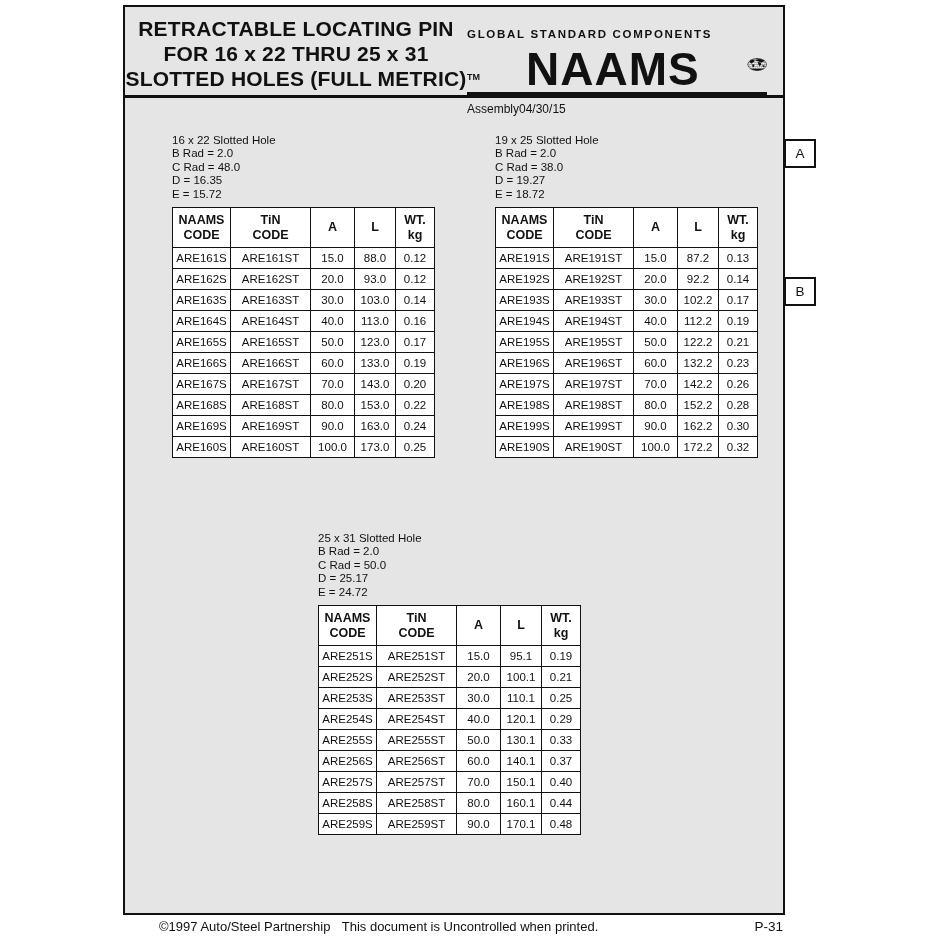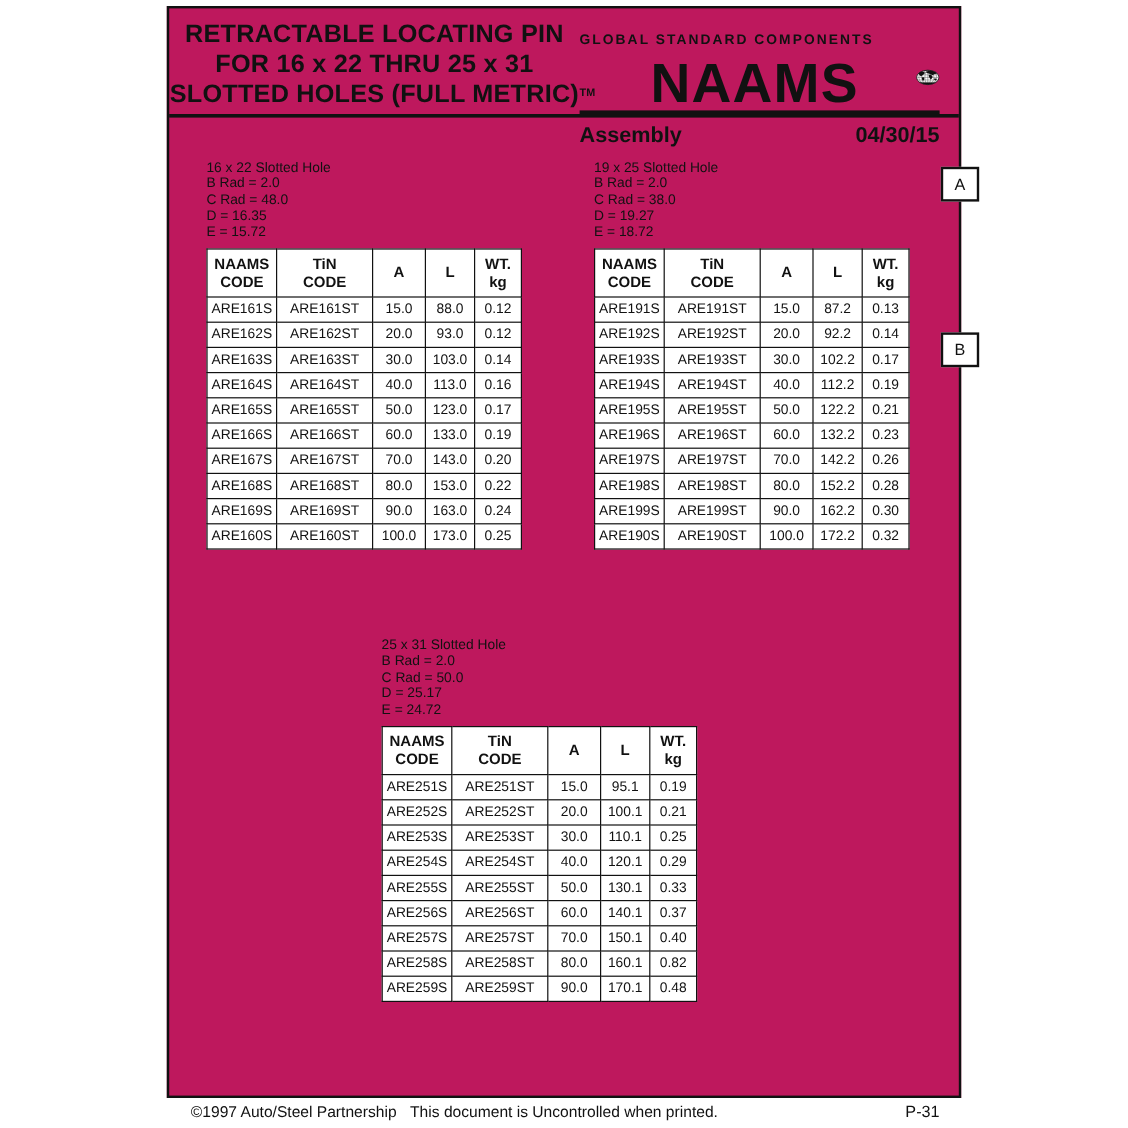--- a/index.html
+++ b/index.html
@@ -1,28 +1,28 @@
 <!DOCTYPE html>
 <html><head>
 <meta charset="utf-8">
 <style>
   html,body{margin:0;padding:0;background:#ffffff;}
   body{width:940px;height:940px;position:relative;font-family:"Liberation Sans",sans-serif;color:#111;overflow:hidden;}
-  .page-frame{position:absolute;left:139px;top:5px;width:658px;height:906px;border:2px solid #111;background:#be185d;}
+  .page-frame{position:absolute;left:123px;top:5px;width:658px;height:906px;border:2px solid #111;background:#e5e5e5;}
   
   .header-row{display:flex;height:88px;border-bottom:3px solid #111;}
   .doc-title{width:360px;padding-top:9px;text-align:center;font-weight:bold;font-size:21px;line-height:25px;letter-spacing:0.2px;}
   .brand-block{margin-left:auto;width:300px;margin-right:16px;padding-top:21px;}
   .brand-top{font-size:11.5px;font-weight:bold;letter-spacing:1.7px;white-space:nowrap;}
   .brand-main{display:flex;align-items:flex-end;margin-top:1px;gap:44px;}
   .tm{font-size:9px;font-weight:bold;margin-right:2px;padding-bottom:7px;}
   .naams{font-size:46px;font-weight:bold;line-height:0.88;letter-spacing:1px;}
   .globe{margin-left:3px;margin-bottom:1px;}
   .brand-rule{height:3px;background:#111;margin-top:3px;}
-  .brand-sub{display:flex;justify-content:space-between;font-size:18px;margin-top:7px;font-weight:bold;}
+  .brand-sub{display:flex;justify-content:flex-start;font-size:12px;margin-top:7px;}
   
   .side-tab{position:absolute;width:28px;height:25px;border:2px solid #111;background:#fff;display:flex;align-items:center;justify-content:center;font-size:13.5px;color:#111;}
   #tab-a{left:784px;top:139px;}
   #tab-b{left:784px;top:277px;}
   
   .tbl-block{position:absolute;}
   #tbl-1{left:152px;top:134px;padding-left:20px;}
   #tbl-2{left:495px;top:134px;}
   #tbl-3{left:318px;top:532px;}
   .notes{font-size:11.5px;line-height:13.4px;margin-bottom:6px;color:#111;}
@@ -377,21 +377,21 @@
           <td>ARE257ST</td>
           <td>70.0</td>
           <td>150.1</td>
           <td>0.40</td>
         </tr>
         <tr>
           <td>ARE258S</td>
           <td>ARE258ST</td>
           <td>80.0</td>
           <td>160.1</td>
-          <td>0.82</td>
+          <td>0.44</td>
         </tr>
         <tr>
           <td>ARE259S</td>
           <td>ARE259ST</td>
           <td>90.0</td>
           <td>170.1</td>
           <td>0.48</td>
         </tr>
       </tbody>
   </table>

